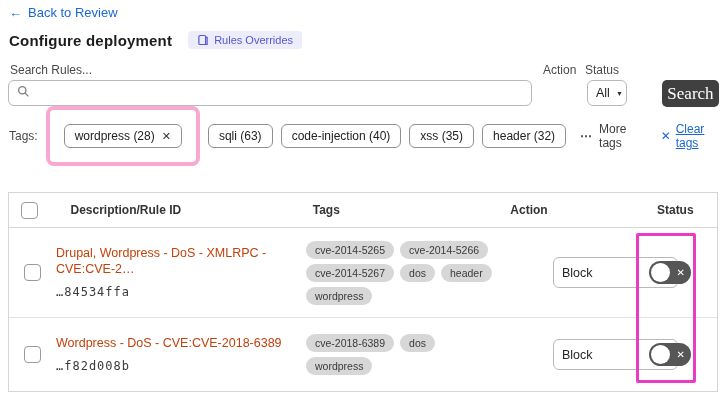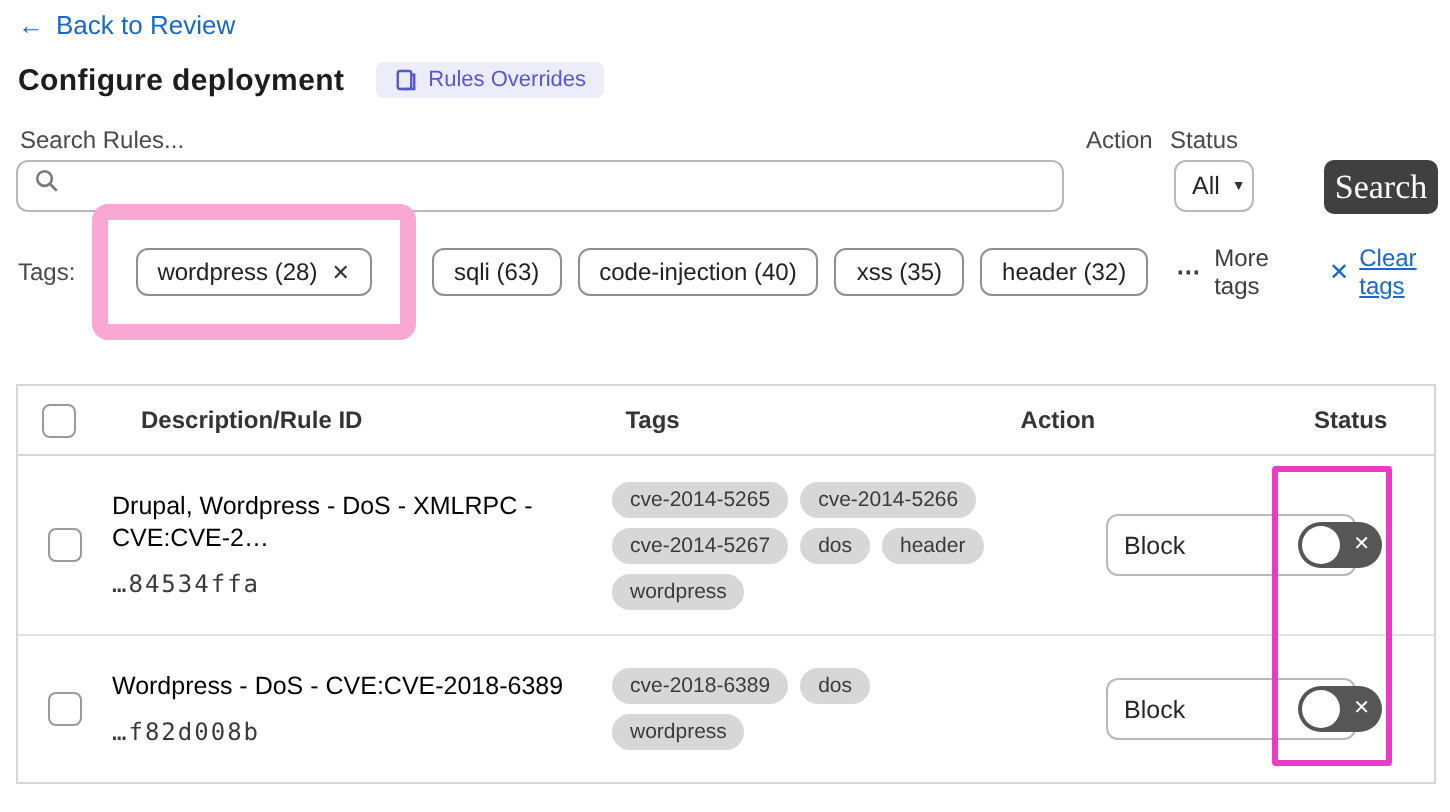--- a/index.html
+++ b/index.html
@@ -39,21 +39,21 @@
     background:#404040; color:#fff; border:none; border-radius:5px; font-size:17px;
     font-family:Liberation Serif, serif; cursor:pointer; }
 
   
   .tags-row { position:absolute; left:9px; top:120px; width:710px; height:32px;
     display:flex; align-items:center; gap:8px; }
   .tags-label { font-size:12px; color:#4a4a4a; }
   .pill { border:1px solid #8f8f8f; border-radius:6px; background:#fff; font-size:12px;
     color:#222; padding:4px 10px; display:flex; align-items:center; gap:7px;
     cursor:pointer; white-space:nowrap; }
-  .pink-wrap-tag { border:8px solid #f9a8d4; border-radius:8px; padding:14px; }
+  .pink-wrap-tag { border:4px solid #f9a8d4; border-radius:8px; padding:14px; }
   .pill .x { font-size:11px; color:#333; }
   .more-tags { display:flex; align-items:center; gap:6px; font-size:12px; color:#3c3c3c;
     margin-left:6px; cursor:pointer; }
   .more-tags .dots { font-weight:700; letter-spacing:1px; }
   .clear-tags { display:flex; align-items:center; gap:5px; font-size:12px;
     color:#1967d2; margin-left:12px; cursor:pointer; }
   .clear-tags .label { text-decoration:underline; }
 
   
   .rules-table { position:absolute; left:8px; top:192px; width:710px;
@@ -63,21 +63,21 @@
     border-bottom:1px solid #d6d6d6;gap:20px; }
   .row1 { height:90px; border-bottom:1px solid #e3e3e3; }
   .row2 { height:73px; }
   .c-check { width:47px; display:flex; justify-content:center; align-items:center; }
   .c-desc { width:250px; padding-right:12px; }
   .c-tags { width:200px; display:flex; flex-wrap:wrap; gap:5px 6px; align-items:center; padding-right:8px; }
   .c-action { width:140px; }
   .c-status { width:71px; padding-left:3px; }
   .checkbox { width:17px; height:17px; border:1.6px solid #9a9a9a; border-radius:4px;
     background:#fff; cursor:pointer; display:block; }
-  .desc { font-size:12.5px; color:#000000; margin-bottom:7px; line-height:1.25; }
+  .desc { font-size:12.5px; color:#c2410c; margin-bottom:7px; line-height:1.25; }
   .ruleid { font-family:"DejaVu Sans Mono", monospace; font-size:12px; color:#3a3a3a;
     letter-spacing:1px; }
   .tagpill { background:#d7d7d7; color:#3a3a3a; font-size:10.5px; padding:3px 9px;
     border-radius:10px; white-space:nowrap; }
   .sel-block { width:125px; height:31px; }
   .toggle { width:42px; height:23px; background:#565656; border-radius:12px;
     display:flex; align-items:center; cursor:pointer; position:relative; }
   .knob { width:19px; height:19px; border-radius:50%; background:#fff;
     position:absolute; left:2px; top:2px; }
   .toggle .tx { position:absolute; right:6px; color:#fff; font-size:10px; line-height:1; }

